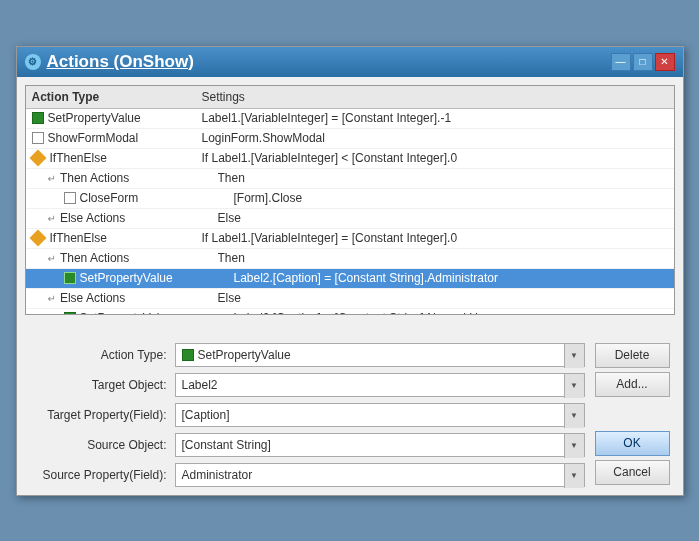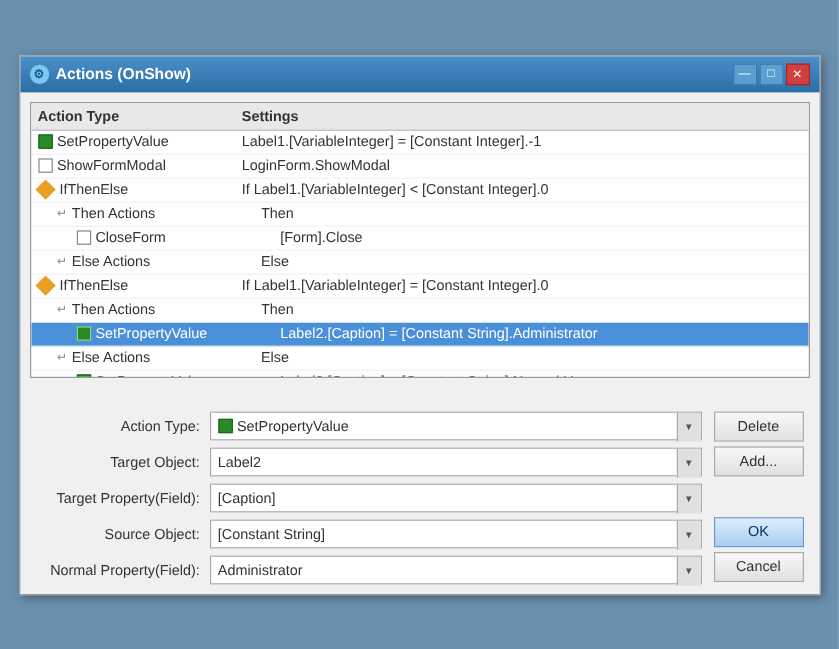--- a/index.html
+++ b/index.html
@@ -39,23 +39,24 @@
       background: #7bc8f0;
       border-radius: 50%;
       display: flex;
       align-items: center;
       justify-content: center;
       font-size: 10px;
       color: #1a5a8a;
       font-weight: bold;
     }
     .title-text {
-      font-size: 13px;
+      font-size: 17px;
       font-weight: 600;
       color: white;
+      text-decoration: underline;
     }
     .title-buttons {
       display: flex;
       gap: 2px;
     }
     .title-btn {
       width: 20px;
       height: 18px;
       background: #5a9fd0;
       border: 1px solid #3a7ab0;
@@ -75,21 +76,21 @@
       height: 230px;
       overflow: hidden;
     }
     .table-header {
       display: flex;
       background: #e8e8e8;
       border-bottom: 1px solid #bbb;
       padding: 4px 6px;
     }
     .col-action { width: 170px; font-weight: 600; color: #333; }
-    .col-settings { flex: 1; font-weight: 700; color: #333; }
+    .col-settings { flex: 1; font-weight: 400; color: #333; }
     .table-body { overflow-y: auto; }
     .table-row {
       display: flex;
       align-items: center;
       padding: 2px 6px;
       min-height: 20px;
       border-bottom: 1px solid #f0f0f0;
     }
     .table-row.selected {
       background: #4a90d9;
@@ -372,21 +373,21 @@
           <div class="form-label">Source Object:</div>
           <div class="form-control-wrapper">
             <div class="form-input-display">
               <span>[Constant String]</span>
               <div class="select-arrow">▼</div>
             </div>
           </div>
         </div>
 
         <div class="form-row">
-          <div class="form-label">Normal Property(Field):</div>
+          <div class="form-label">Source Property(Field):</div>
           <div class="form-control-wrapper">
             <div class="form-input-display">
               <span>Administrator</span>
               <div class="select-arrow">▼</div>
             </div>
           </div>
         </div>
       </div>
 
       <div class="btn-panel">

